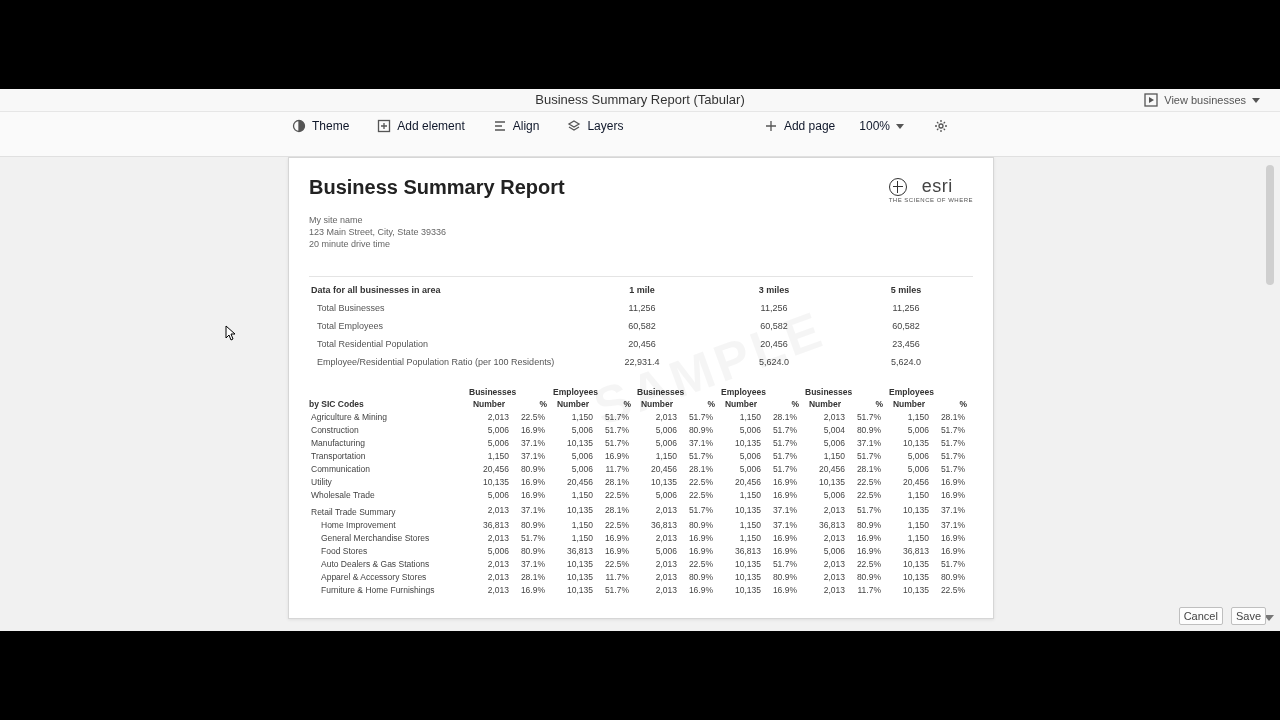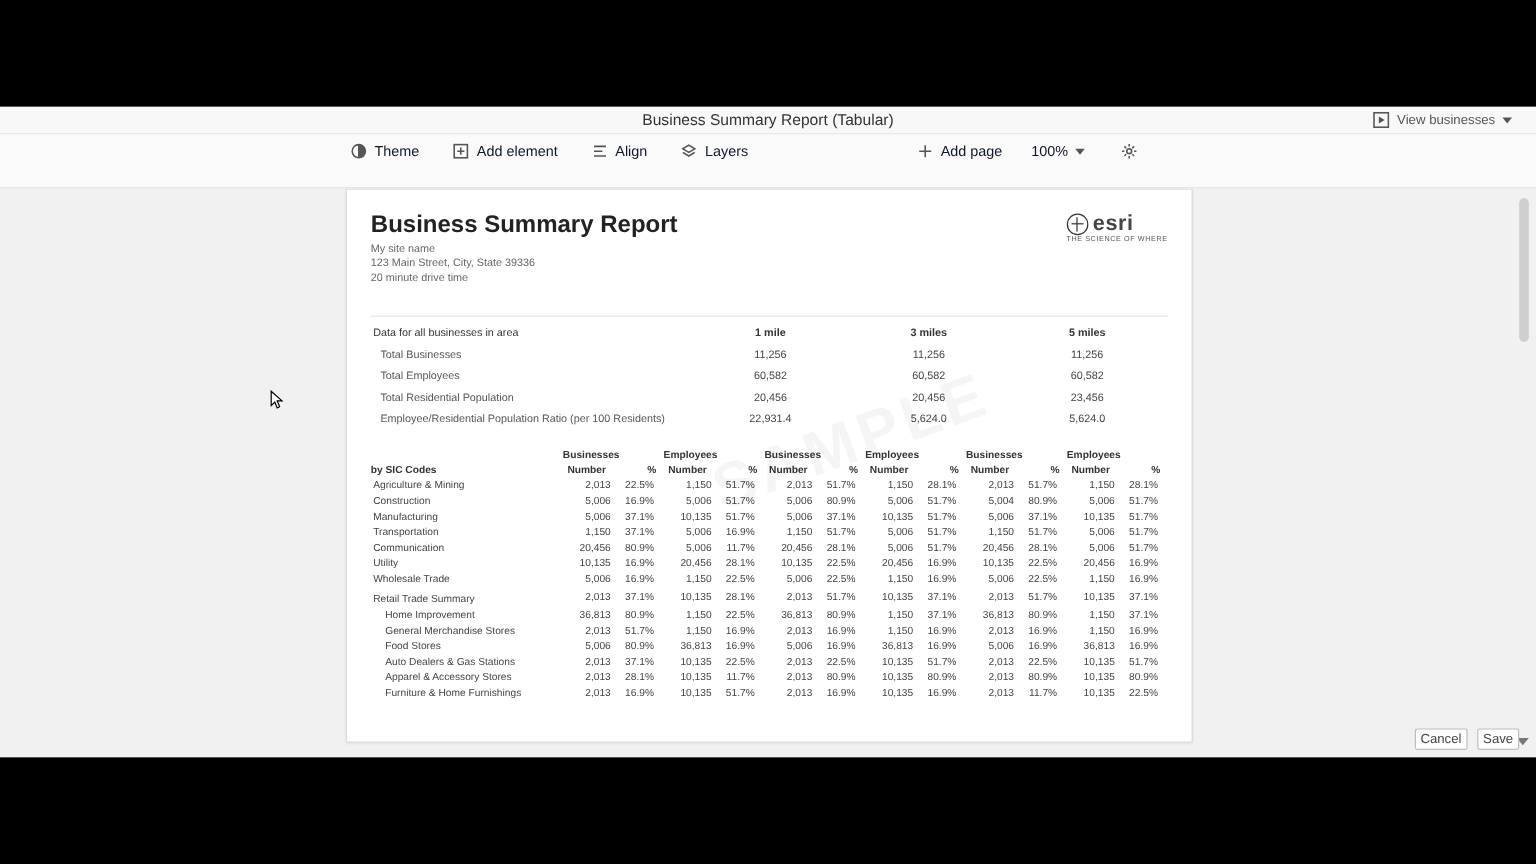--- a/index.html
+++ b/index.html
@@ -23,33 +23,33 @@
   .ico svg{width:14px;height:14px;stroke:#555;fill:none;stroke-width:1.3}
 
   
   .canvas-wrap{flex:1;overflow:hidden;position:relative;background:#f1f1f1}
   .scrollbar-v{position:absolute;right:6px;top:8px;width:8px;height:120px;background:#cfcfcf;border-radius:4px}
   .indicator-v{position:absolute;right:6px;bottom:10px;width:0;height:0;border-left:5px solid transparent;border-right:5px solid transparent;border-top:6px solid #777}
 
   .page{position:absolute;left:288px;top:0;width:704px;height:460px;background:#fff;border:1px solid #d6d6d6;box-shadow:0 1px 3px rgba(0,0,0,.08);overflow:hidden}
   .page-inner{padding:18px 20px;font-size:9px;color:#444;position:relative}
 
-  .report-title{font-size:20px;font-weight:700;color:#222;margin-bottom:2px}
+  .report-title{font-size:20px;font-weight:700;color:#222;margin-bottom:15px}
   .sub{font-size:9px;color:#666;line-height:1.35}
   .logo{position:absolute;right:20px;top:18px;text-align:right}
-  .logo-word{font-weight:700;font-size:18px;letter-spacing:.5px;display:flex;align-items:center;gap:4px}
+  .logo-word{font-weight:400;font-size:18px;letter-spacing:.5px;display:flex;align-items:center;gap:15px}
   .logo-word .globe{width:16px;height:16px;border:1.5px solid #333;border-radius:50%;position:relative}
   .logo-word .globe::before{content:"";position:absolute;left:3px;right:3px;top:7px;border-top:1px solid #333}
   .logo-word .globe::after{content:"";position:absolute;top:2px;bottom:2px;left:7px;border-left:1px solid #333}
   .logo-tag{font-size:6px;letter-spacing:.5px;color:#555}
 
   
   .summary{margin-top:26px;width:100%;border-top:1px solid #e4e4e4}
   .summary th,.summary td{text-align:left;padding:3px 0;font-size:9px}
-  .summary th{color:#333;font-weight:400;padding-top:6px}
+  .summary th{color:#333;font-weight:700;padding-top:6px}
   .summary .row-lbl{padding-left:6px;color:#555}
   .summary td.val{text-align:center;width:130px}
   .summary .val-head{color:#333;font-weight:600;text-align:center}
 
   
   .sic{margin-top:14px;width:100%;border-collapse:collapse;font-size:8.5px}
   .sic th{font-weight:600;color:#333;padding:1px 0}
   .sic .group-head th{text-align:left}
   .sic .sub-head th{text-align:right;padding-right:6px}
   .sic .sub-head th.lbl{text-align:left}

